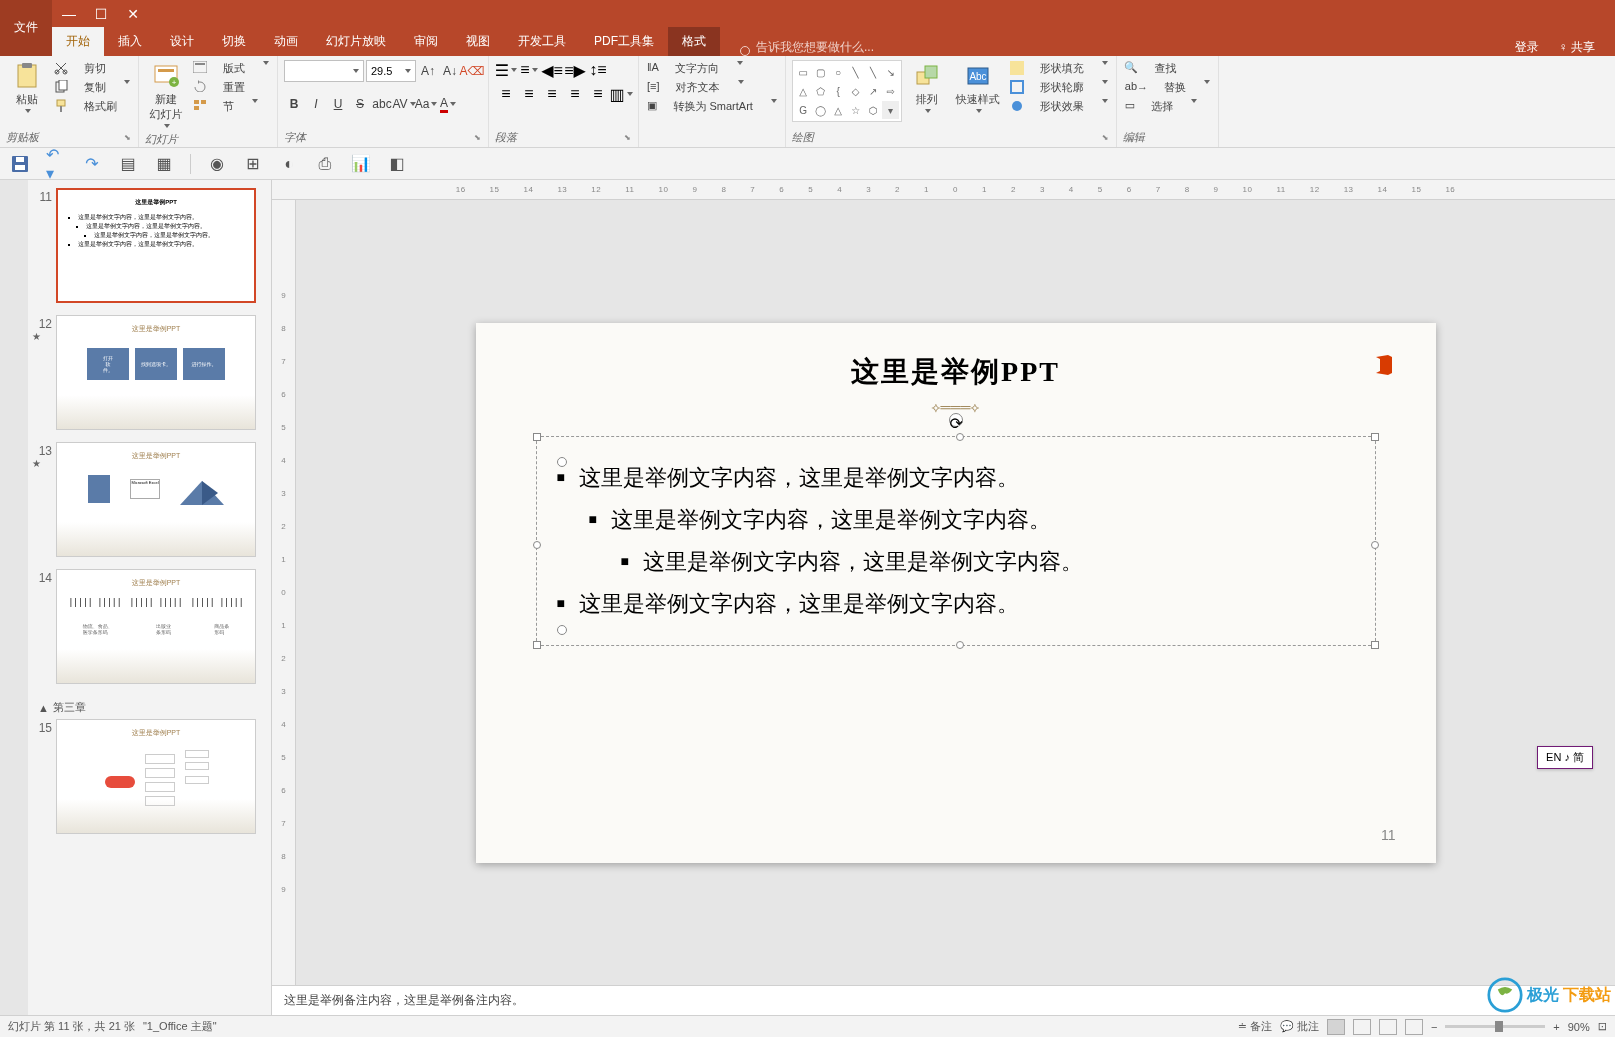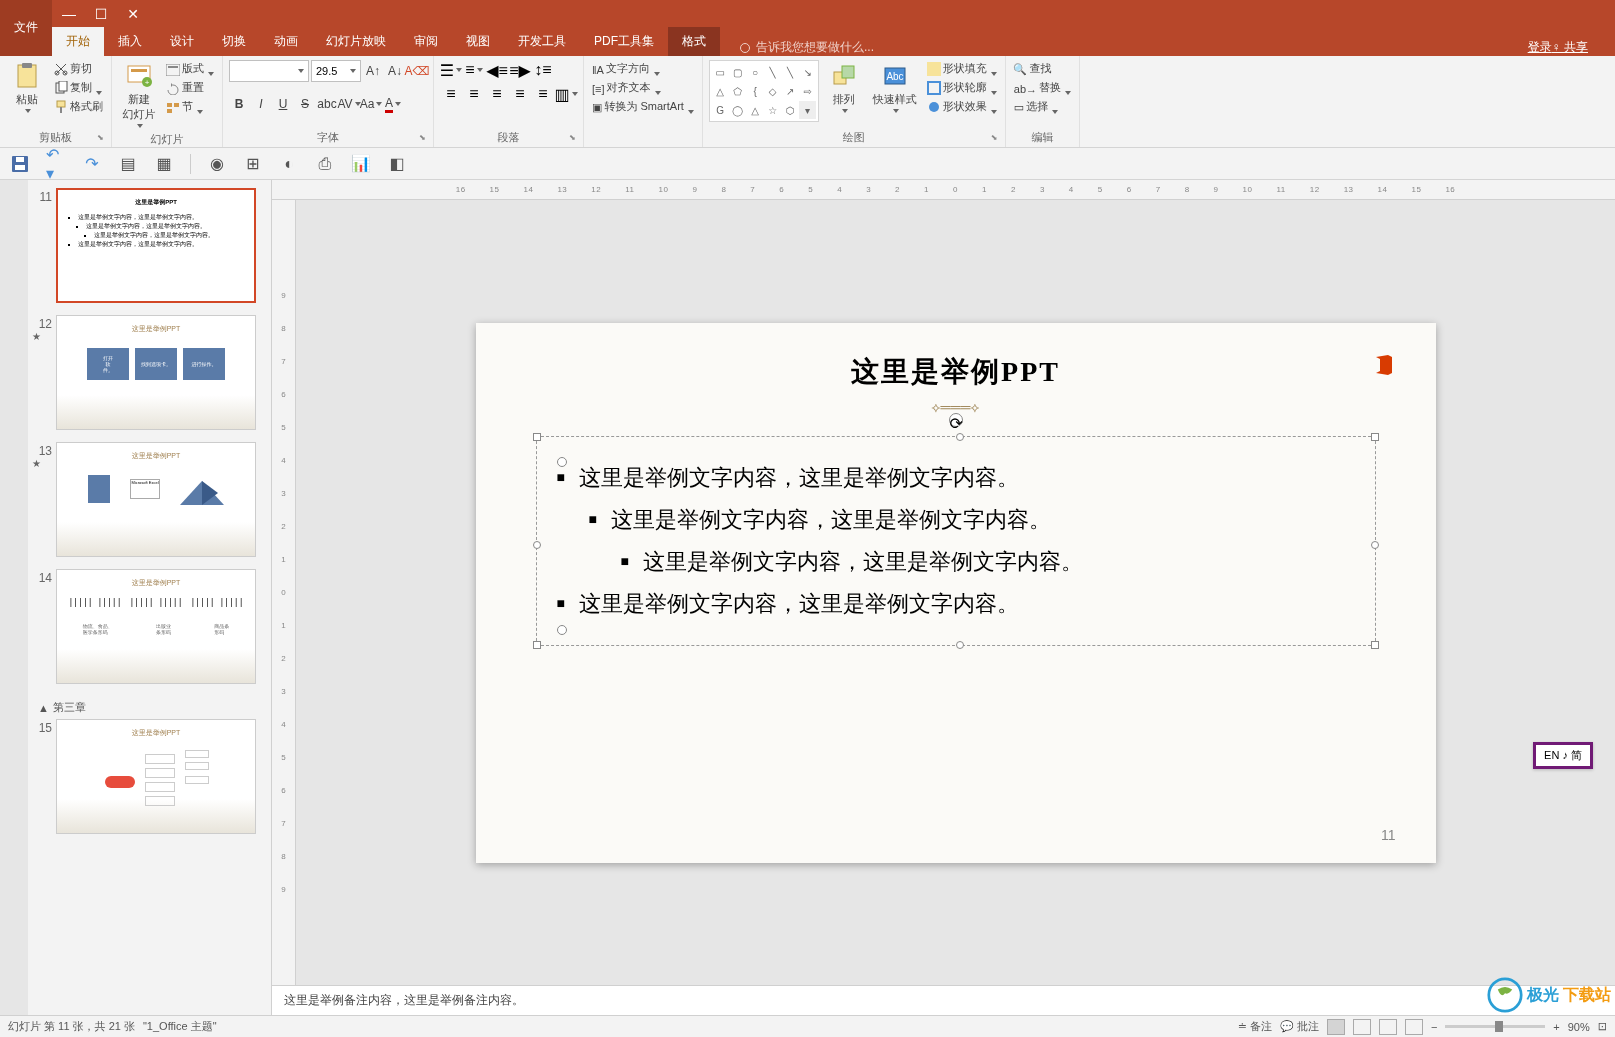--- a/index.html
+++ b/index.html
@@ -11,32 +11,32 @@
 .titlebar .center { flex: 1; text-align: center; display: flex; justify-content: center; gap: 40px; }
 .titlebar .right { display: flex; gap: 18px; align-items: center; }
 .context-tab { background: #8a3420; padding: 2px 12px; }
 .win-btn { width: 14px; height: 14px; display: inline-flex; align-items: center; justify-content: center; cursor: pointer; font-size: 14px; }
 
 
 .menubar { height: 28px; background: #b7472a; display: flex; align-items: flex-end; color: #fff; font-size: 12px; }
 .menubar .tab { padding: 6px 14px; cursor: pointer; }
 .menubar .tab.active { background: #f3f3f3; color: #a16207; }
 .menubar .file { background: #9e3c22; padding: 20px 14px; }
-.menubar .tell-me { flex:1; display:flex; align-items:center; gap:6px; padding-left:20px; color:#f0d0c8; }
-.menubar .right-side { display:flex; gap:0; padding-right:27px;text-decoration:underline; }
+.menubar .tell-me { flex:1; display:flex; align-items:flex-end; gap:6px; padding-left:20px; color:#f0d0c8; }
+.menubar .right-side { display:flex; gap:20px; padding-right:20px; }
 .bulb { width:10px; height:10px; border:1px solid #f0d0c8; border-radius:50%; display:inline-block; }
 
 
 .ribbon { height: 92px; background: #f3f3f3; border-bottom:1px solid #d4d4d4; display:flex; }
 .group { border-right:1px solid #e0e0e0; padding: 4px 6px 2px 6px; display:flex; flex-direction:column; justify-content:space-between; position:relative; }
-.group-label { text-align:center; font-size:11px; color:#666; padding-top:2px; }
+.group-label { font-size:11px; color:#666; padding-top:2px;font-style:italic; }
 .group-body { flex:1; display:flex; align-items:flex-start; gap:4px; }
 .btn-lg { display:flex; flex-direction:column; align-items:center; gap:2px; font-size:11px; color:#444; cursor:pointer; padding:2px 4px; min-width:42px; }
 .btn-lg .ico { width:28px; height:28px; display:flex; align-items:center; justify-content:center; }
-.btn-sm { display:flex; align-items:flex-end; gap:2px; font-size:11px; color:#444; cursor:pointer; padding:1px 2px; white-space:nowrap; }
+.btn-sm { display:flex; align-items:flex-start; gap:16px; font-size:11px; color:#444; cursor:pointer; padding:1px 2px; white-space:nowrap; }
 .btn-row { display:flex; flex-direction:column; gap:2px; }
 .ico svg, .btn-sm svg { display:block; }
 .dlg-launcher { position:absolute; right:2px; bottom:2px; width:12px; height:12px; font-size:8px; color:#888; cursor:pointer; }
 
 
 .font-combo { width:80px; height:22px; border:1px solid #c0c0c0; background:#fff; font-size:11px; padding:0 4px; display:flex; align-items:center; justify-content:space-between; }
 .size-combo { width:50px; height:22px; border:1px solid #c0c0c0; background:#fff; font-size:11px; padding:0 4px; display:flex; align-items:center; justify-content:space-between; }
 .fmt-btn { width:20px; height:20px; display:flex; align-items:center; justify-content:center; cursor:pointer; font-size:12px; color:#444; }
 
 
@@ -92,21 +92,21 @@
 
 
 .statusbar { position:absolute; bottom:0; left:0; right:0; height:22px; background:#f3f3f3; border-top:1px solid #d0d0d0; display:flex; align-items:center; font-size:11px; color:#555; padding:0 8px; }
 .statusbar .left { flex:1; display:flex; gap:8px; }
 .statusbar .right { display:flex; align-items:center; gap:8px; }
 .view-btn { width:18px; height:16px; border:1px solid #aaa; cursor:pointer; }
 .zoom-slider { width:100px; height:3px; background:#ccc; position:relative; }
 .zoom-slider::after { content:''; position:absolute; left:50%; top:-4px; width:8px; height:11px; background:#888; }
 
 
-.ime { position:absolute; right:22px; bottom:216px; background:#fff; border:3px solid #701a75; padding:3px 8px; font-size:11px; box-shadow:0 1px 3px rgba(0,0,0,0.2); }
+.ime { position:absolute; right:22px; bottom:216px; background:#fff; border:1px solid #701a75; padding:3px 8px; font-size:11px; box-shadow:0 1px 3px rgba(0,0,0,0.2); }
 
 
 .watermark { position:absolute; right:4px; bottom:24px; display:flex; align-items:center; gap:4px; }
 .watermark svg { width:36px; height:36px; }
 .watermark span { font-size:16px; font-weight:bold; }
 .wm1 { color:#2a9fd6; }
 .wm2 { color:#f39c12; }
 
 .tri-down { display:inline-block; width:0; height:0; border-left:3px solid transparent; border-right:3px solid transparent; border-top:4px solid #666; margin-left:2px; vertical-align:middle; }
 </style>

